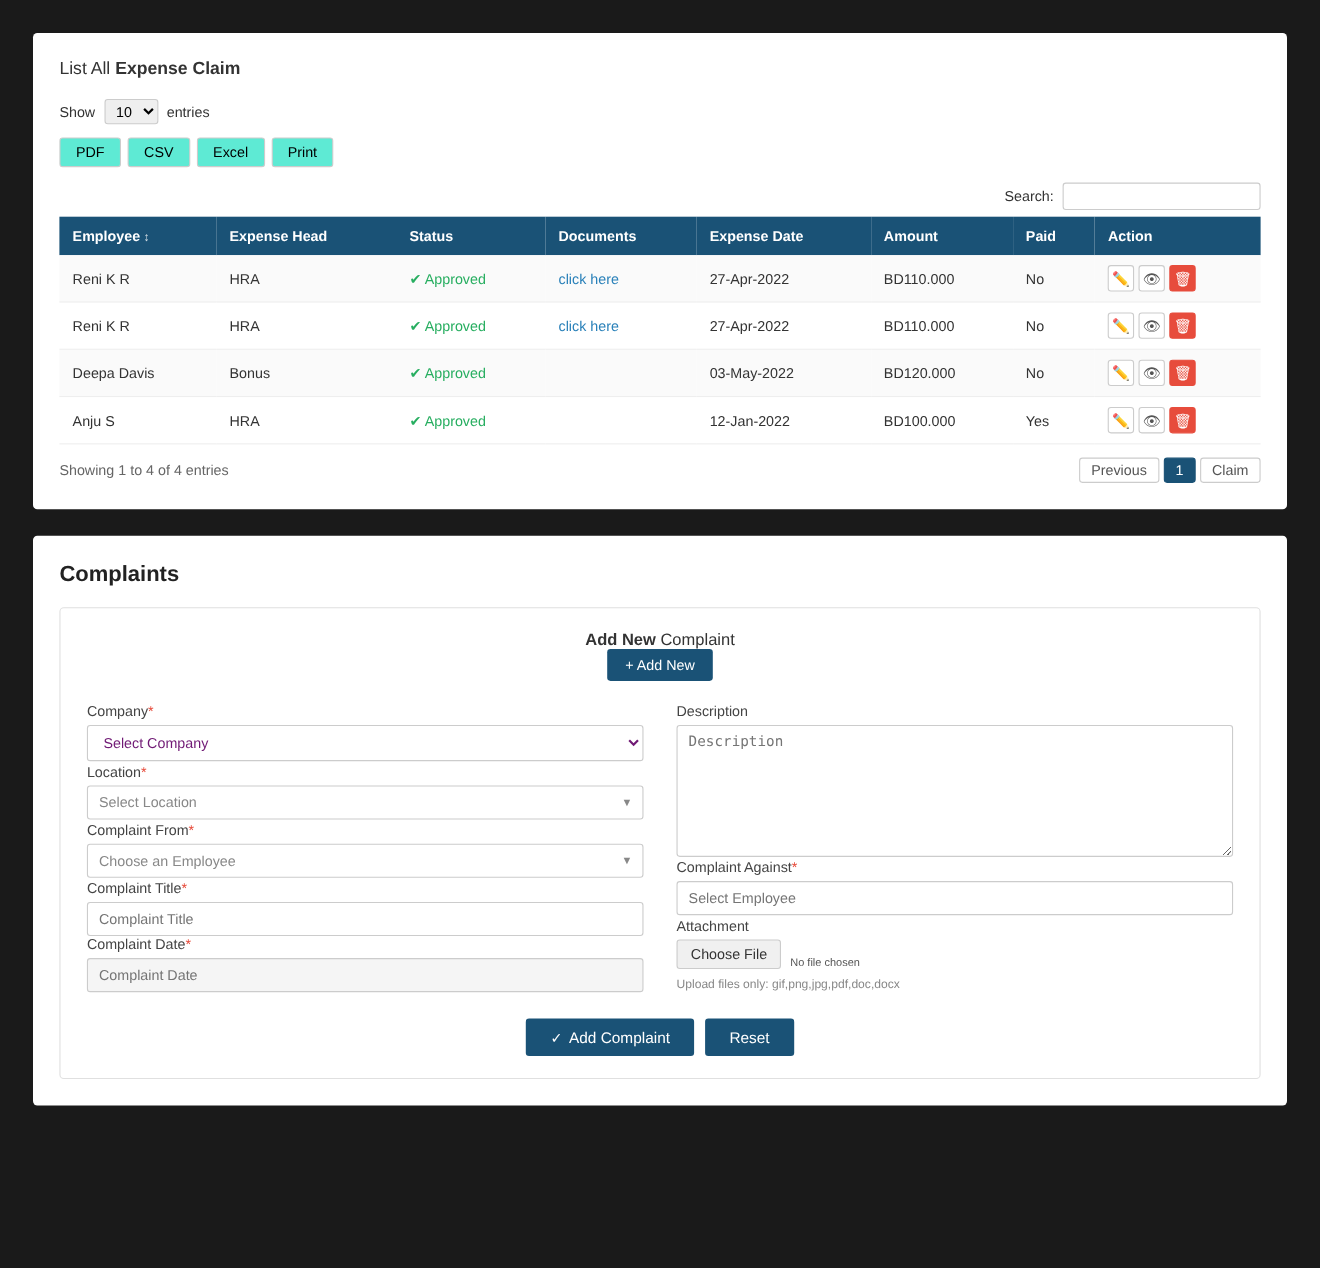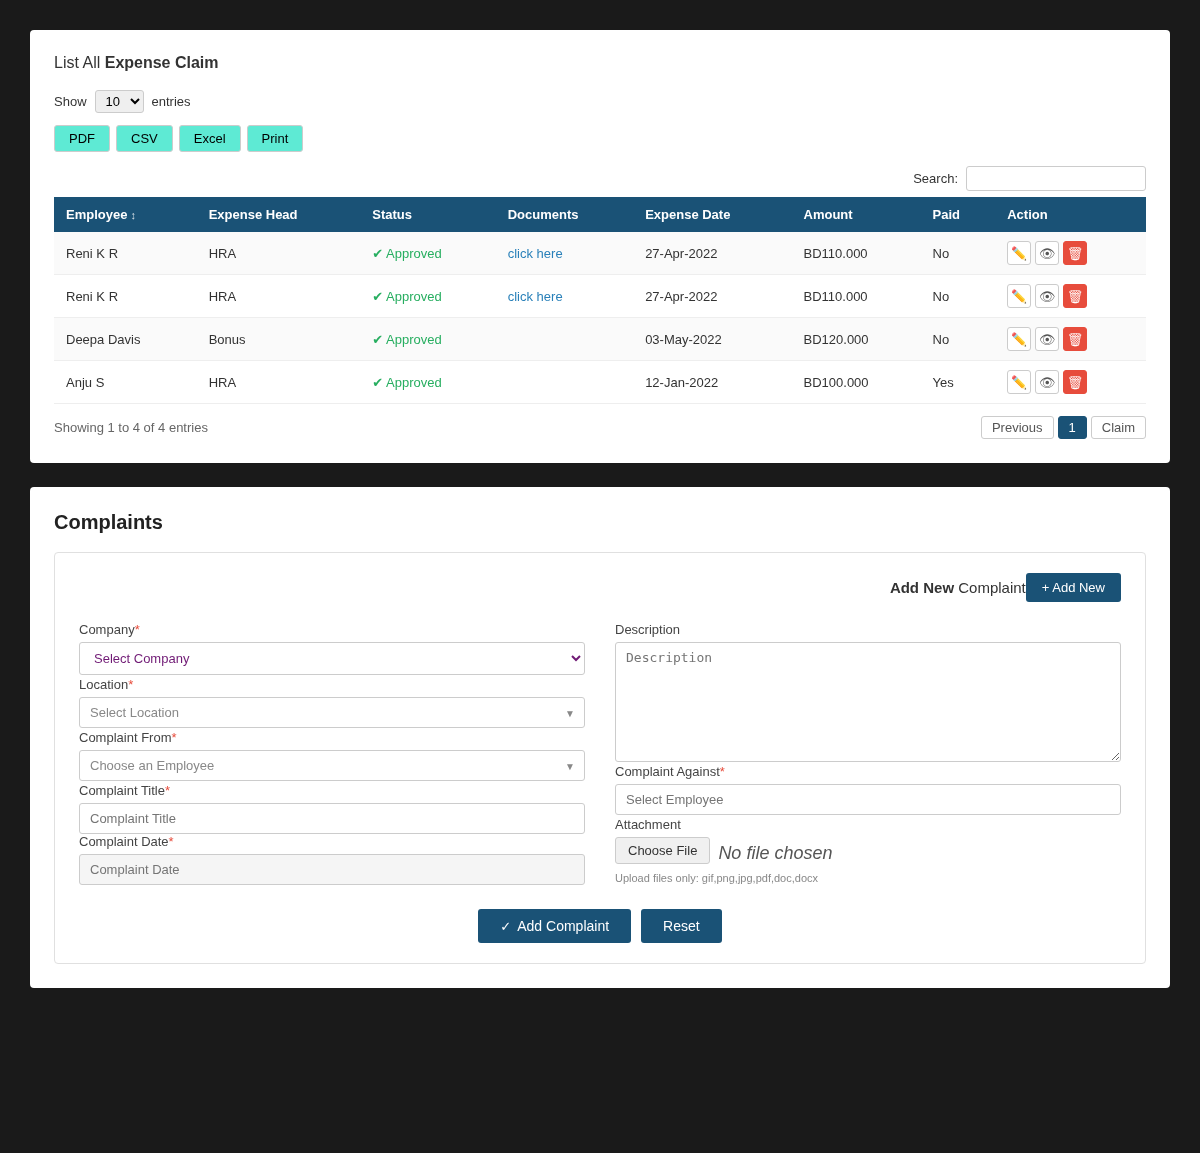--- a/index.html
+++ b/index.html
@@ -122,23 +122,24 @@
       margin-bottom: 18px;
       color: #222;
     }
     .form-card {
       border: 1px solid #e0e0e0;
       border-radius: 4px;
       padding: 20px 24px;
     }
     .form-card-header {
       display: flex;
-      justify-content: flex-end;
+      justify-content: flex-start;
       align-items: center;
       margin-bottom: 20px;
+      flex-direction: column;
     }
     .form-card-title { font-size: 15px; color: #333; }
     .form-card-title strong { font-weight: bold; }
     .btn-add-new {
       background: #1a5276;
       color: #fff;
       border: none;
       border-radius: 3px;
       padding: 7px 16px;
       font-size: 13px;
@@ -222,21 +223,21 @@
     }
     .attachment-row { display: flex; align-items: flex-end; gap: 8px; }
     .choose-file-btn {
       border: 1px solid #ccc;
       background: #f0f0f0;
       border-radius: 3px;
       padding: 5px 12px;
       font-size: 13px;
       cursor: pointer;
     }
-    .no-file-text { font-size: 18px; color: #555; font-style: italic; }
+    .no-file-text { font-size: 10px; color: #555; }
     .upload-hint { font-size: 11px; color: #888; margin-top: 3px; }
     .form-actions {
       display: flex;
       justify-content: center;
       gap: 10px;
       margin-top: 24px;
     }
     .btn-submit {
       background: #1a5276;
       color: #fff;

